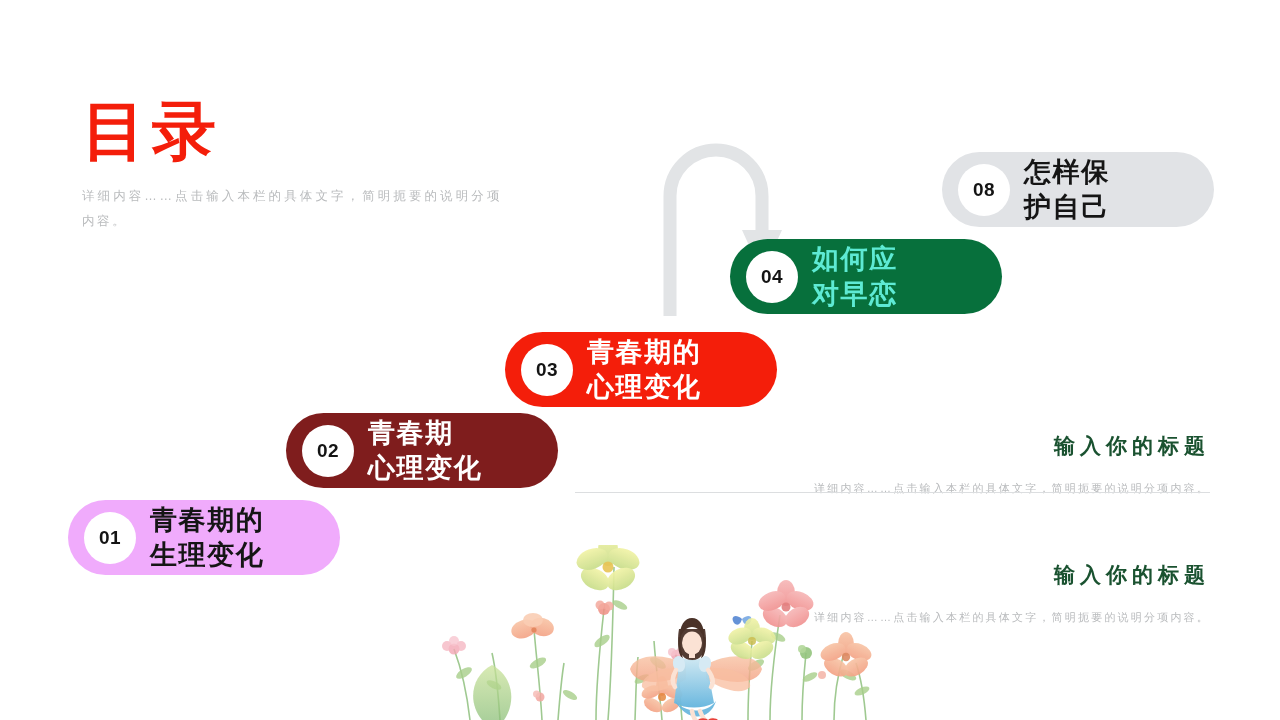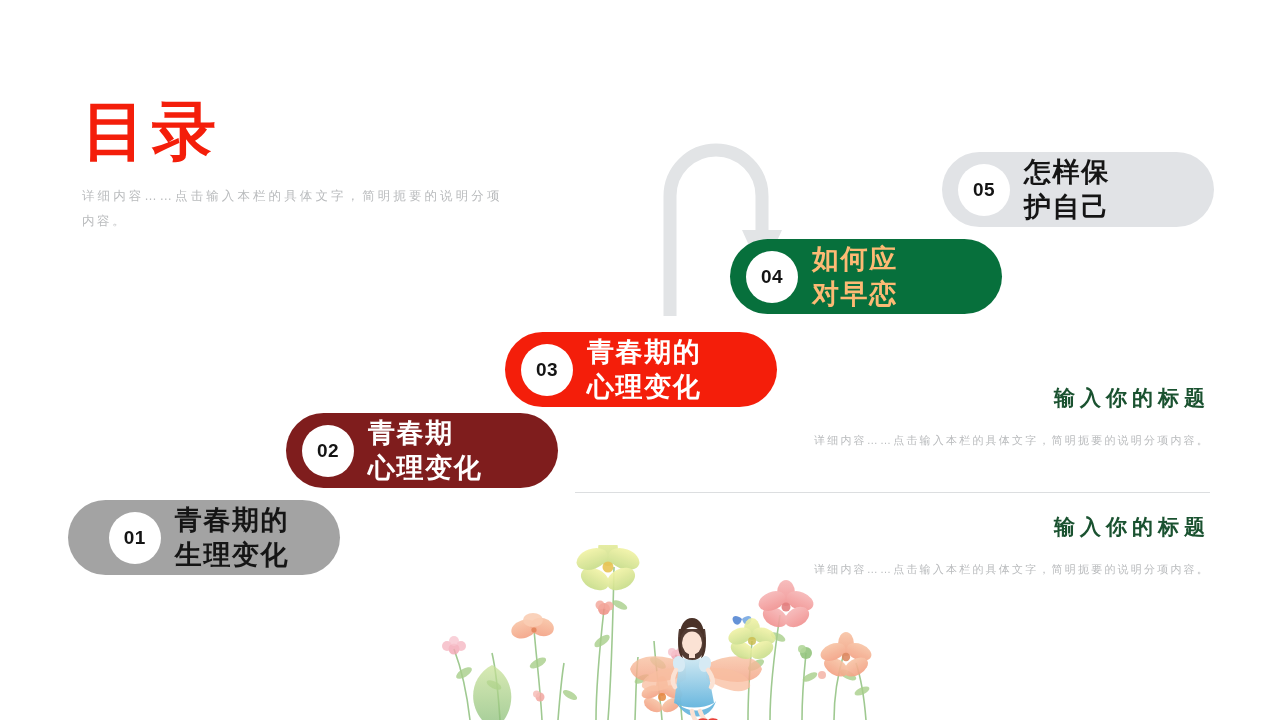--- a/index.html
+++ b/index.html
@@ -93,42 +93,41 @@
     font-size: 27px;
     font-weight: bold;
     line-height: 1.28;
     letter-spacing: 1.6px;
     white-space: pre-line;
   }
 
   
   #pill-01 {
     left: 68px;  top: 500px;  width: 272px; height: 75px;
-    background: #a3a3a3;
-    justify-content: center;
+    background: #f0abfc;
   }
   #pill-01 .pill-label { color: #151515; }
 
   #pill-02 {
     left: 286px; top: 413px;  width: 272px; height: 75px;
     background: #7f1d1d;
   }
   #pill-02 .pill-label { color: #ffffff; }
 
   #pill-03 {
     left: 505px; top: 332px;  width: 272px; height: 75px;
     background: #f41e0a;
   }
   #pill-03 .pill-label { color: #ffffff; }
 
   #pill-04 {
     left: 730px; top: 239px;  width: 272px; height: 75px;
     background: #07703c;
   }
-  #pill-04 .pill-label { color: #fdba74; }
+  #pill-04 .pill-label { color: #5eead4; }
 
   #pill-05 {
     left: 942px; top: 152px;  width: 272px; height: 75px;
     background: #e1e3e6;
   }
   #pill-05 .pill-label { color: #151515; }
 
   
   .info-block {
     position: absolute;
@@ -139,20 +138,21 @@
   #info-block-1 { left: 778px; top: 385px; }
   #info-block-2 { left: 778px; top: 514px; }
 
   .info-heading {
     font-size: 21px;
     font-weight: bold;
     color: #1a5230;
     letter-spacing: 5px;
     line-height: 1.2;
     white-space: nowrap;
+    margin-top: 48px;
   }
 
   .info-desc {
     margin-top: 20px;
     font-size: 11px;
     color: #b9bbbd;
     line-height: 1.95;
     letter-spacing: 2.2px;
     text-align: right;
   }
@@ -209,21 +209,21 @@
 心理变化</div>
   </div>
 
   <div class="pill" id="pill-04">
     <div class="pill-num">04</div>
     <div class="pill-label">如何应
 对早恋</div>
   </div>
 
   <div class="pill" id="pill-05">
-    <div class="pill-num">05</div>
+    <div class="pill-num">08</div>
     <div class="pill-label">怎样保
 护自己</div>
   </div>
 
   <div class="info-block" id="info-block-1">
     <div class="info-heading">输入你的标题</div>
     <div class="info-desc">详细内容……点击输入本栏的具体文字，简明扼要的说明分项内容。</div>
   </div>
 
   <div id="info-divider"></div>

